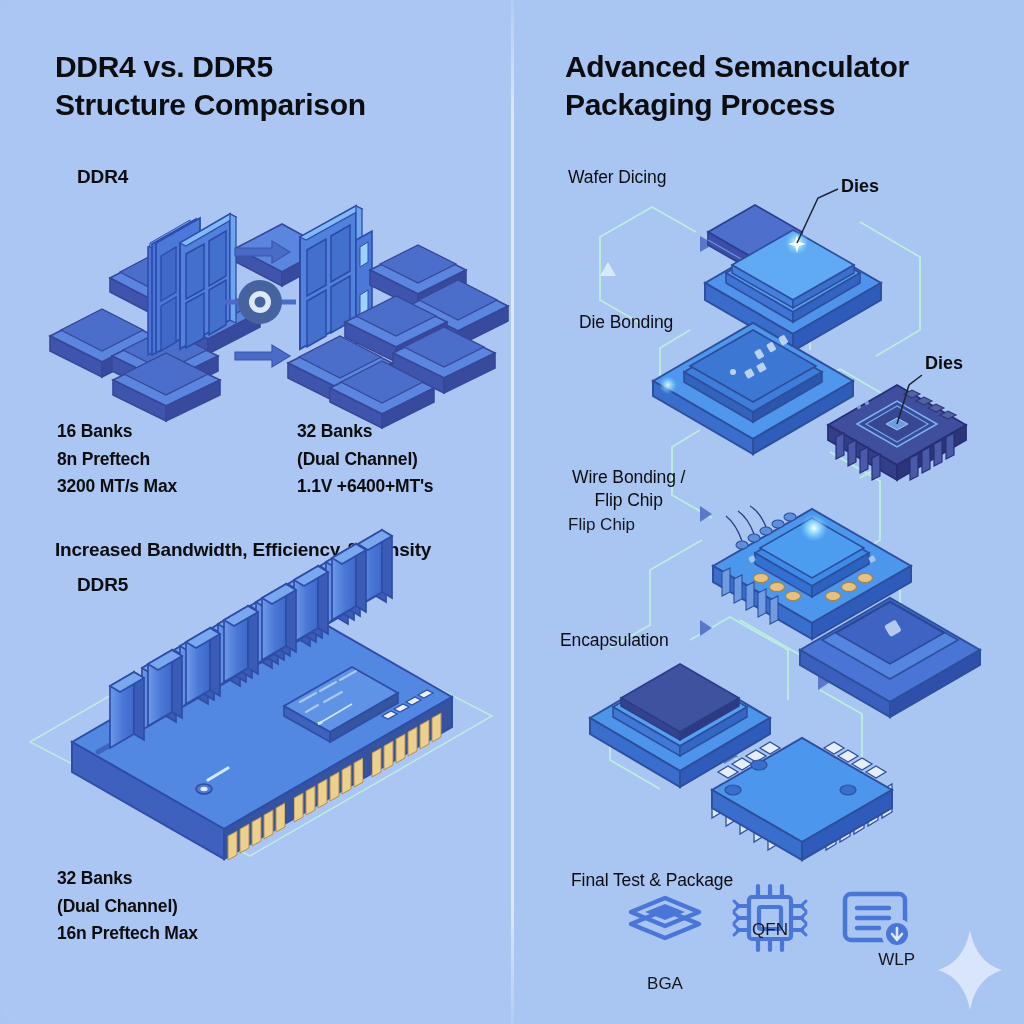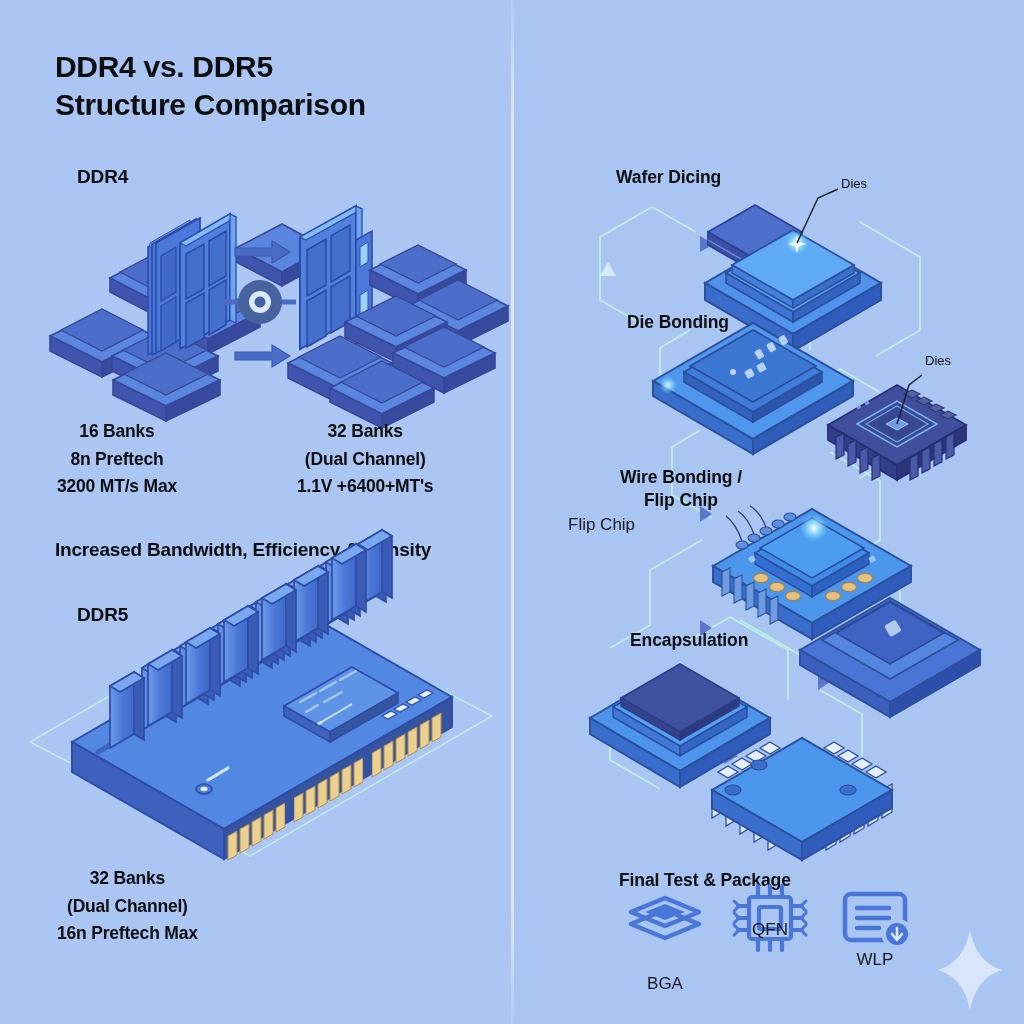--- a/index.html
+++ b/index.html
@@ -13,27 +13,27 @@
     background:linear-gradient(160deg,#b2cbf5 0%,#a6c2f1 45%,#a2bff0 100%);border-radius:21px;}
 
   
   .divider{position:absolute;left:511px;top:0;width:3px;height:1024px;
     background:linear-gradient(180deg,rgba(255,255,255,.10),rgba(255,255,255,.62) 12%,rgba(255,255,255,.62) 88%,rgba(255,255,255,.10));}
 
   
   .h1{position:absolute;font-size:30px;font-weight:bold;color:#0c0d10;
       line-height:1.28;letter-spacing:-0.3px;white-space:pre-line;}
   .h2{position:absolute;font-size:19px;font-weight:bold;color:#0c0d10;letter-spacing:-0.1px;margin-left:20px;}
-  .step{position:absolute;font-size:17.5px;font-weight:bold;color:#0c0d10;
-        line-height:1.3;white-space:pre-line;letter-spacing:-0.1px;margin-left:48px;}
+  .step{position:absolute;font-size:17.5px;font-weight:normal;color:#0c0d10;
+        line-height:1.3;white-space:pre-line;letter-spacing:-0.1px;}
   .sub{position:absolute;font-size:17px;font-weight:normal;color:#15171c;}
   .spec{position:absolute;font-size:17.5px;font-weight:bold;color:#0c0d10;
-        line-height:1.58;white-space:pre-line;letter-spacing:-0.2px;text-align:center;}
+        line-height:1.58;white-space:pre-line;letter-spacing:-0.2px;}
   .banner{position:absolute;font-size:19px;font-weight:bold;color:#0c0d10;letter-spacing:-0.2px;}
-  .callout{position:absolute;font-size:13px;font-weight:normal;color:#0b0c0f;}
+  .callout{position:absolute;font-size:18px;font-weight:bold;color:#0b0c0f;}
   .pkg-label{position:absolute;font-size:17px;font-weight:normal;color:#14161b;text-align:center;}
 
   svg{position:absolute;left:0;top:0;overflow:visible;}
   .lyr{position:absolute;left:0;top:0;width:1024px;height:1024px;pointer-events:none;}
 </style>
 </head>
 <body>
 
 <div class="canvas">
 
@@ -234,21 +234,21 @@
   </svg>
 
   <div class="spec" style="left:57px;top:418px;">16 Banks
 8n Preftech
 3200 MT/s Max</div>
   <div class="spec" style="left:297px;top:418px;">32 Banks
 (Dual Channel)
 1.1V +6400+MT's</div>
 
   <div class="banner" style="left:55px;top:539px;">Increased Bandwidth, Efficiency &amp; Density</div>
-  <div class="h2" style="left:57px;top:604px;">DDR5</div>
+  <div class="h2" style="left:57px;top:574px;">DDR5</div>
 
   <svg class="lyr" width="1024" height="1024">
 
     <path d="M30 742 L272 602 L492 716 L250 856 Z" fill="none" stroke="#c3f5e0" stroke-width="1.6" opacity="0.75"></path>
 
     <g>
       <path d="M72 742 L300 610 L452 697 L224 829 Z" fill="#5288e2" stroke="#2d4da8" stroke-width="2"></path>
       <path d="M72 742 L72 772 L224 859 L224 829 Z" fill="#3d61bc" stroke="#2d4da8" stroke-width="2"></path>
       <path d="M452 697 L452 727 L224 859 L224 829 Z" fill="#35539f" stroke="#2d4da8" stroke-width="2"></path>
 
@@ -399,20 +399,22 @@
           <path d="M286 646 L296 652 L296 590 L286 584 Z" fill="#3a5cb6"></path>
           <path d="M262 598 L286 584 L296 590 L272 604 Z" fill="#7aa8ee"></path>
       </g>
     </g>
   </svg>
 
   <div class="spec" style="left:57px;top:865px;">32 Banks
 (Dual Channel)
 16n Preftech Max</div>
 
+  <div class="h1" style="left:565px;top:48px;">Advanced Semanculator
+Packaging Process</div>
 
   <svg class="lyr" width="1024" height="1024">
     <g stroke="#bff3dd" stroke-width="1.8" fill="none" opacity="0.9">
       <path d="M696 232 L652 207 L600 237 L600 300 L640 323"></path>
       <path d="M860 222 L920 257 L920 330 L876 356"></path>
       <path d="M720 300 L760 277 L810 306 L810 350"></path>
       <path d="M690 330 L660 348 L660 398 L700 421"></path>
       <path d="M800 392 L840 369 L900 404 L900 455 L860 478"></path>
       <path d="M700 430 L672 447 L672 495 L712 518"></path>
       <path d="M830 452 L880 481 L880 540 L836 566"></path>
@@ -644,21 +646,21 @@
       <ellipse cx="733" cy="790" rx="8" ry="5" fill="#3a6ecd" stroke="#2c4f9e" stroke-width="1.2"></ellipse>
       <ellipse cx="848" cy="790" rx="8" ry="5" fill="#3a6ecd" stroke="#2c4f9e" stroke-width="1.2"></ellipse>
     </g>
   </svg>
 
   <div class="step" style="left:568px;top:166px;">Wafer Dicing</div>
   <div class="step" style="left:579px;top:311px;text-align:center;">Die Bonding</div>
   <div class="step" style="left:572px;top:466px;text-align:center;">Wire Bonding /
 Flip Chip</div>
   <div class="sub" style="left:568px;top:515px;">Flip Chip</div>
-  <div class="step" style="left:582px;top:629px;">Encapsulation</div>
+  <div class="step" style="left:560px;top:629px;">Encapsulation</div>
   <div class="step" style="left:571px;top:869px;">Final Test &amp; Package</div>
 
   <div class="callout" style="left:841px;top:176px;">Dies</div>
   <div class="callout" style="left:925px;top:353px;">Dies</div>
 
   <svg class="lyr" width="1024" height="1024">
 
     <g transform="translate(665,918)">
       <path d="M0 8 L-34 -6 L0 -20 L34 -6 Z" fill="none" stroke="#4a76d8" stroke-width="4.5" stroke-linejoin="round"></path>
       <path d="M0 20 L-34 6 L0 -8 L34 6 Z" fill="none" stroke="#4a76d8" stroke-width="4.5" stroke-linejoin="round"></path>
@@ -680,19 +682,19 @@
       <rect x="-30" y="-24" width="60" height="46" rx="6" fill="none" stroke="#4a76d8" stroke-width="4.5"></rect>
       <path d="M-18 -10 L14 -10 M-18 0 L14 0 M-18 10 L4 10" stroke="#4a76d8" stroke-width="4.5" stroke-linecap="round"></path>
       <circle cx="22" cy="16" r="13" fill="#a9c5f2" stroke="#a9c5f2" stroke-width="5"></circle>
       <circle cx="22" cy="16" r="11" fill="#4a76d8"></circle>
       <path d="M22 10 L22 21 M17 16 L22 22 L27 16" stroke="#dce9fb" stroke-width="2.6" fill="none" stroke-linecap="round" stroke-linejoin="round"></path>
     </g>
   </svg>
 
   <div class="pkg-label" style="left:625px;top:950px;width:80px;margin-top:24px;">BGA</div>
   <div class="pkg-label" style="left:730px;top:920px;width:80px;">QFN</div>
-  <div class="pkg-label" style="left:835px;top:950px;width:80px;">WLP</div>
+  <div class="pkg-label" style="left:835px;top:950px;width:80px;text-align:right;">WLP</div>
 
   <svg class="lyr" width="1024" height="1024">
     <path d="M970 930 Q976 962 1002 970 Q976 978 970 1010 Q964 978 938 970 Q964 962 970 930 Z" fill="#dbe7fa" opacity="0.95"></path>
   </svg>
 
 </div>
 
 </body></html>

